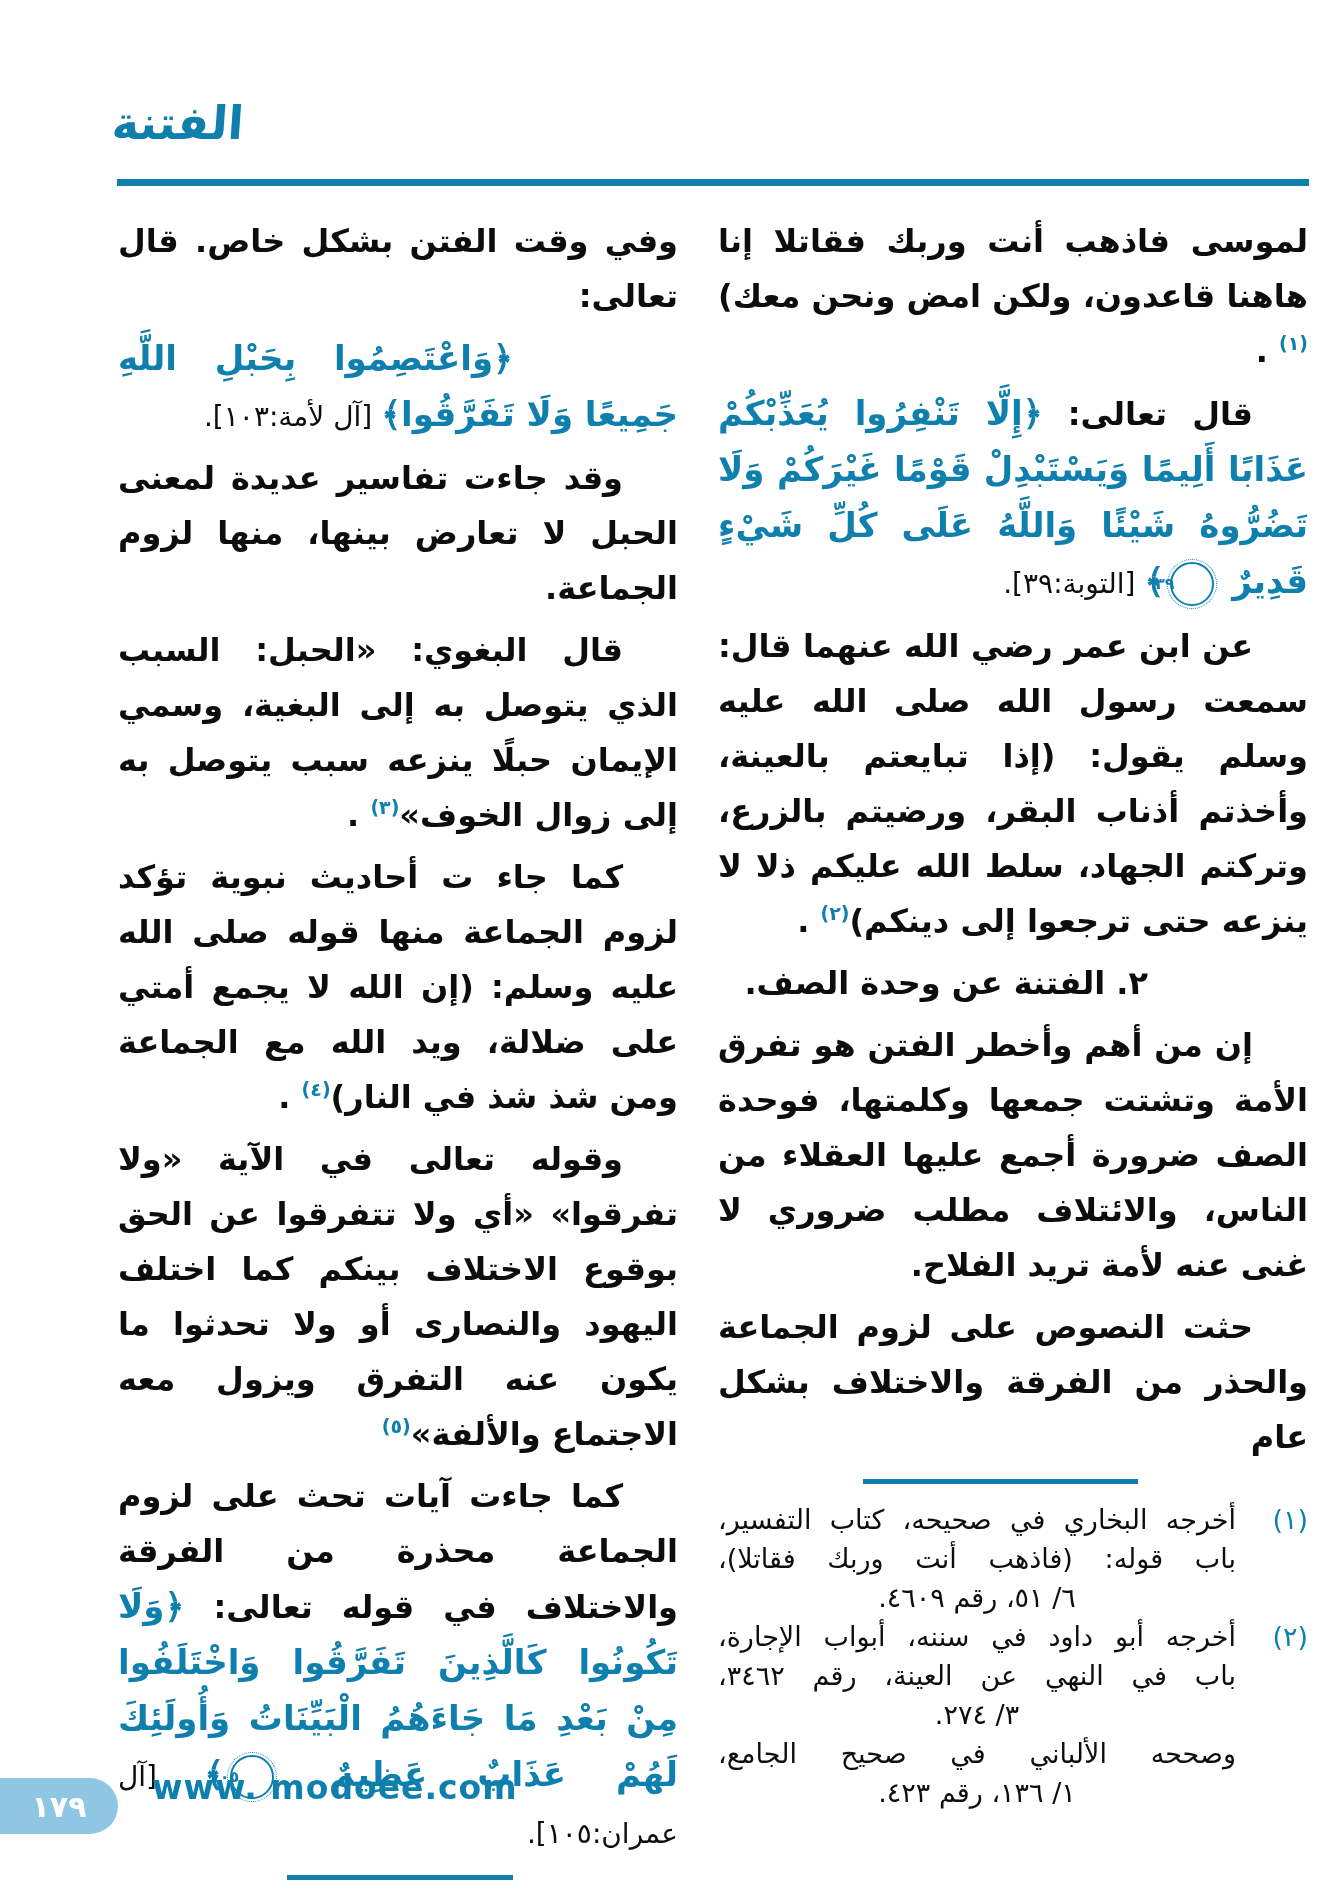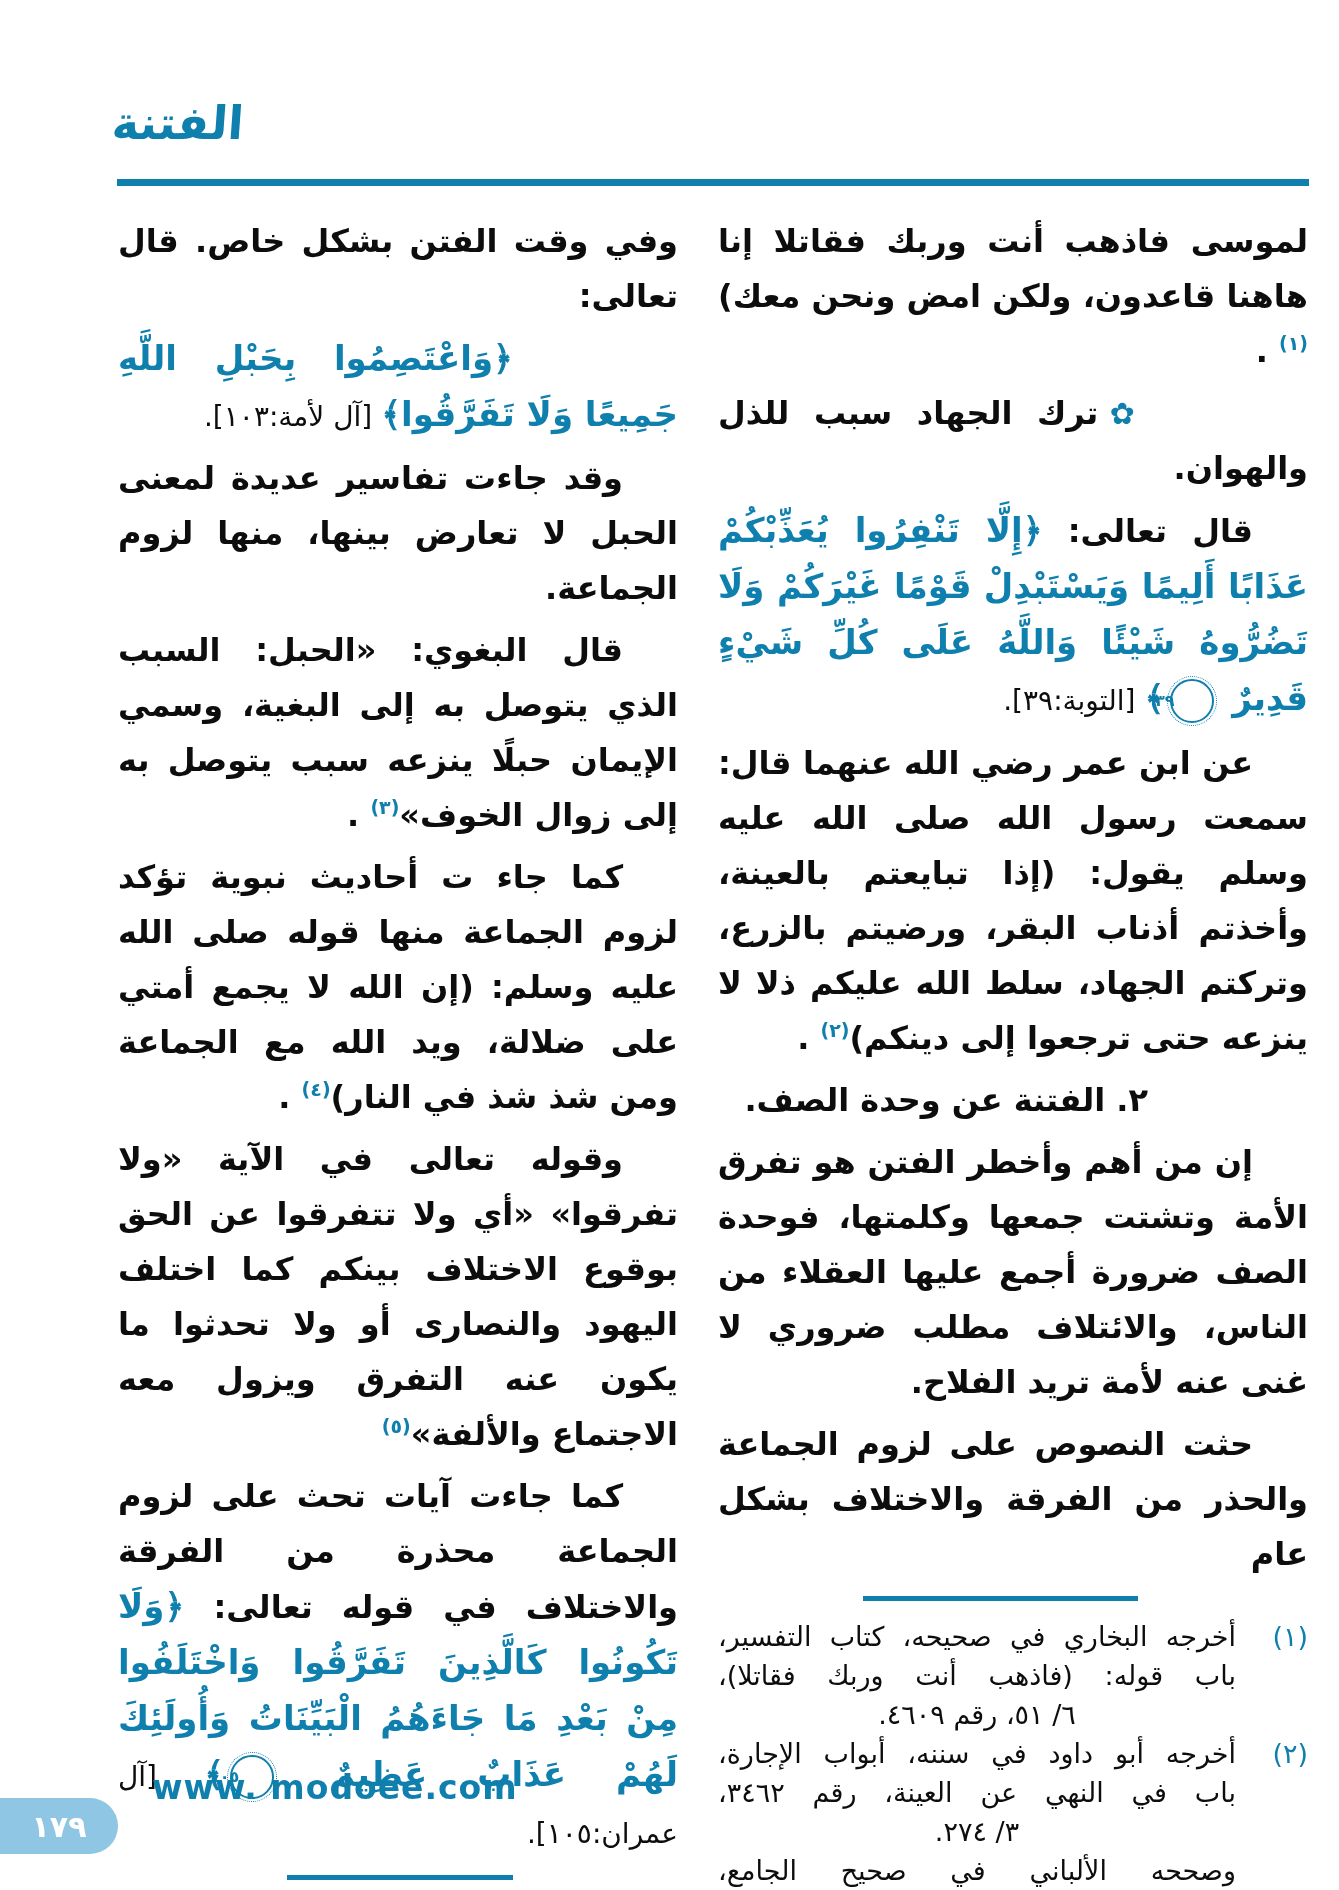--- a/index.html
+++ b/index.html
@@ -83,21 +83,21 @@
   .fn-lines{flex:1;min-width:0;}
   .fn-lines .j{text-align:justify;text-align-last:justify;}
   .fn-lines .c{text-align:center;}
   .page-badge{
     position:absolute;left:0;top:1778px;
     width:118px;height:56px;
     background:var(--badge);
     border-radius:0 30px 30px 0;
     color:#ffffff;
     font-size:30px;font-weight:bold;
-    display:flex;align-items:center;justify-content:center;margin-top:20px;
+    display:flex;align-items:center;justify-content:center;
   }
   .site{
     position:absolute;left:152px;top:1768px;
     direction:ltr;
     color:var(--accent);
     font-size:33px;font-weight:bold;
     letter-spacing:1px;
   }
 </style>
 </head>
@@ -105,21 +105,20 @@
 
 <div class="page">
 
   <div class="header-title">الفتنة</div>
   <div class="header-rule"></div>
 
   <div class="columns">
     <div class="col col-right">
       <div>
           <p><span>لموسى فاذهب أنت وربك فقاتلا إنا هاهنا قاعدون، ولكن امض ونحن معك)</span><sup class="ref">(١)</sup><span> .</span></p>
-          <p class="sub"><span class="flower">✿</span><span> ترك الجهاد سبب للذل والهوان.</span></p>
           <p class="indent"><span>قال تعالى: </span><span class="q">﴿إِلَّا تَنْفِرُوا يُعَذِّبْكُمْ عَذَابًا أَلِيمًا وَيَسْتَبْدِلْ قَوْمًا غَيْرَكُمْ وَلَا تَضُرُّوهُ شَيْئًا وَاللَّهُ عَلَى كُلِّ شَيْءٍ قَدِيرٌ </span><span class="aya">٣٩</span><span class="q">﴾</span><span class="sura"> [التوبة:٣٩].</span></p>
           <p class="indent"><span>عن ابن عمر رضي الله عنهما قال: سمعت رسول الله صلى الله عليه وسلم يقول: (إذا تبايعتم بالعينة، وأخذتم أذناب البقر، ورضيتم بالزرع، وتركتم الجهاد، سلط الله عليكم ذلا لا ينزعه حتى ترجعوا إلى دينكم)</span><sup class="ref">(٢)</sup><span> .</span></p>
           <p class="sub"><span>٢. الفتنة عن وحدة الصف.</span></p>
           <p class="indent"><span>إن من أهم وأخطر الفتن هو تفرق الأمة وتشتت جمعها وكلمتها، فوحدة الصف ضرورة أجمع عليها العقلاء من الناس، والائتلاف مطلب ضروري لا غنى عنه لأمة تريد الفلاح.</span></p>
           <p class="indent"><span>حثت النصوص على لزوم الجماعة والحذر من الفرقة والاختلاف بشكل عام</span></p>
         </div>
       <div class="fn">
         <div class="fn-rule"></div>
         <div>
             <div class="footnote">

